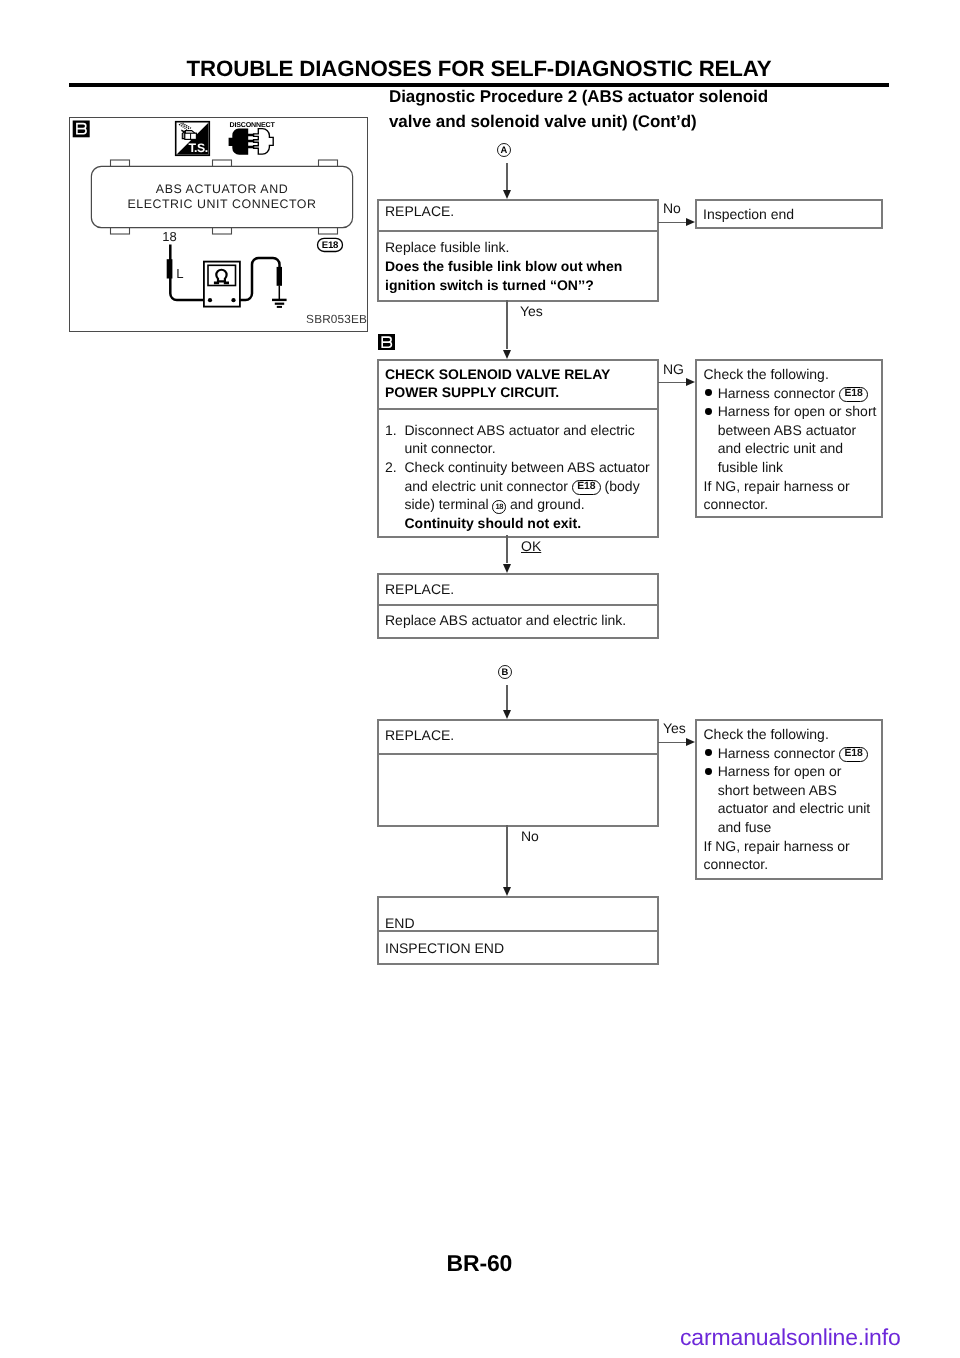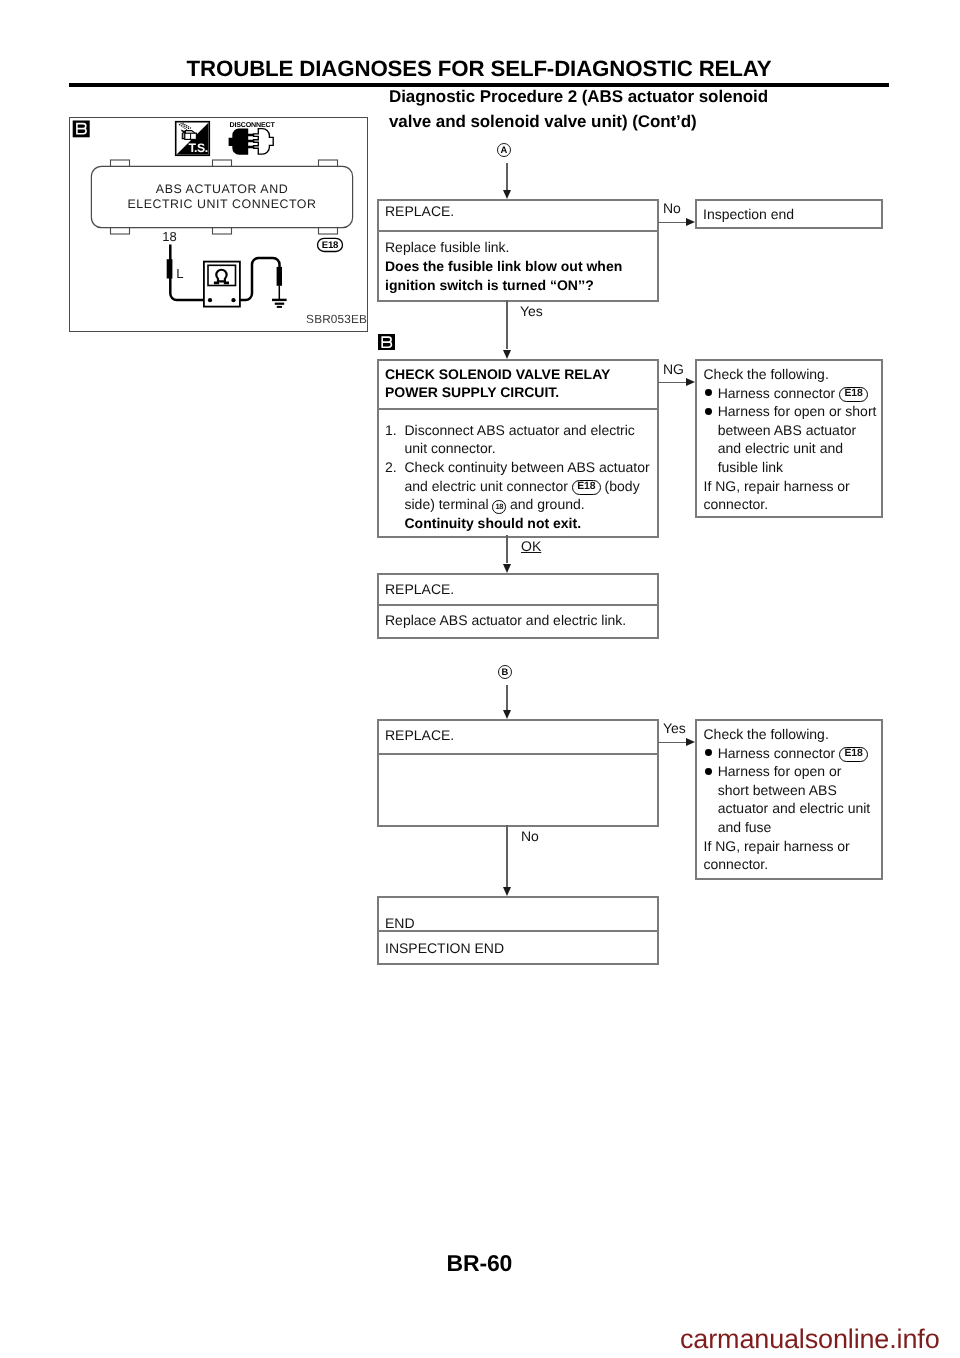--- a/index.html
+++ b/index.html
@@ -36,21 +36,21 @@
   .badge-sq{position:absolute;width:17px;height:16.5px;background:#000;}
   .badge-sq svg{position:absolute;left:0;top:0;}
   .circ{position:absolute;width:14px;height:14px;border:1.2px solid #1a1a1a;border-radius:50%;box-sizing:border-box;}
   .circ span{position:absolute;left:0;top:0;width:100%;text-align:center;font-size:9.4px;font-weight:bold;line-height:12px;}
   .e18tag{display:inline-block;border:1.3px solid #000;border-radius:7.5px;padding:0 4.5px;font-size:10.4px;font-weight:bold;line-height:12.6px;vertical-align:1.5px;letter-spacing:-0.2px;}
   .num18tag{display:inline-block;border:1.1px solid #000;border-radius:50%;width:11.6px;height:11.6px;font-size:7.6px;font-weight:bold;line-height:11.2px;text-align:center;vertical-align:0px;letter-spacing:-0.4px;}
   .bullet{position:absolute;left:1.2px;top:5.6px;width:6.9px;height:6.9px;background:#000;border-radius:50%;}
 
   
   .page-no{position:absolute;left:446.5px;top:1249.5px;font-size:23.0px;font-weight:bold;letter-spacing:-0.15px;}
-  .watermark{position:absolute;left:680px;top:1324px;font-size:27px;color:#7f1d1d;letter-spacing:-0.15px;}
+  .watermark{position:absolute;left:680px;top:1324px;font-size:23px;color:#6d28d9;letter-spacing:-0.15px;}
 </style>
 </head>
 <body>
 
 <div class="page">
 
   <div class="hdr-title">TROUBLE DIAGNOSES FOR SELF-DIAGNOSTIC RELAY</div>
   <div class="hdr-rule"></div>
 
   <div class="sec-title">

